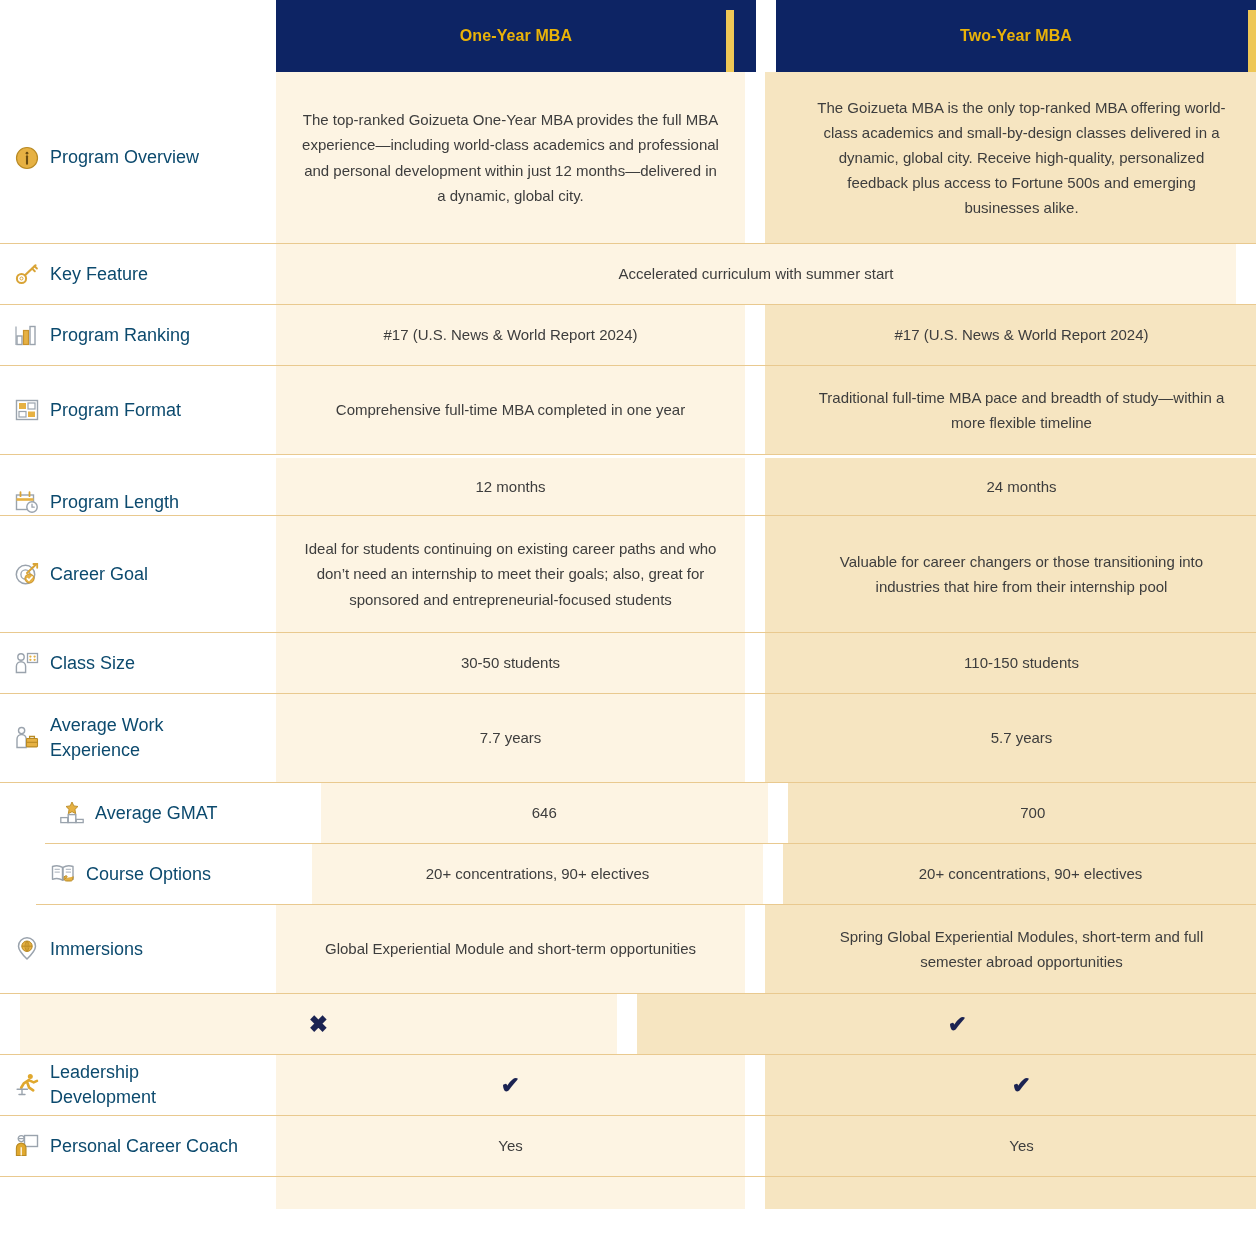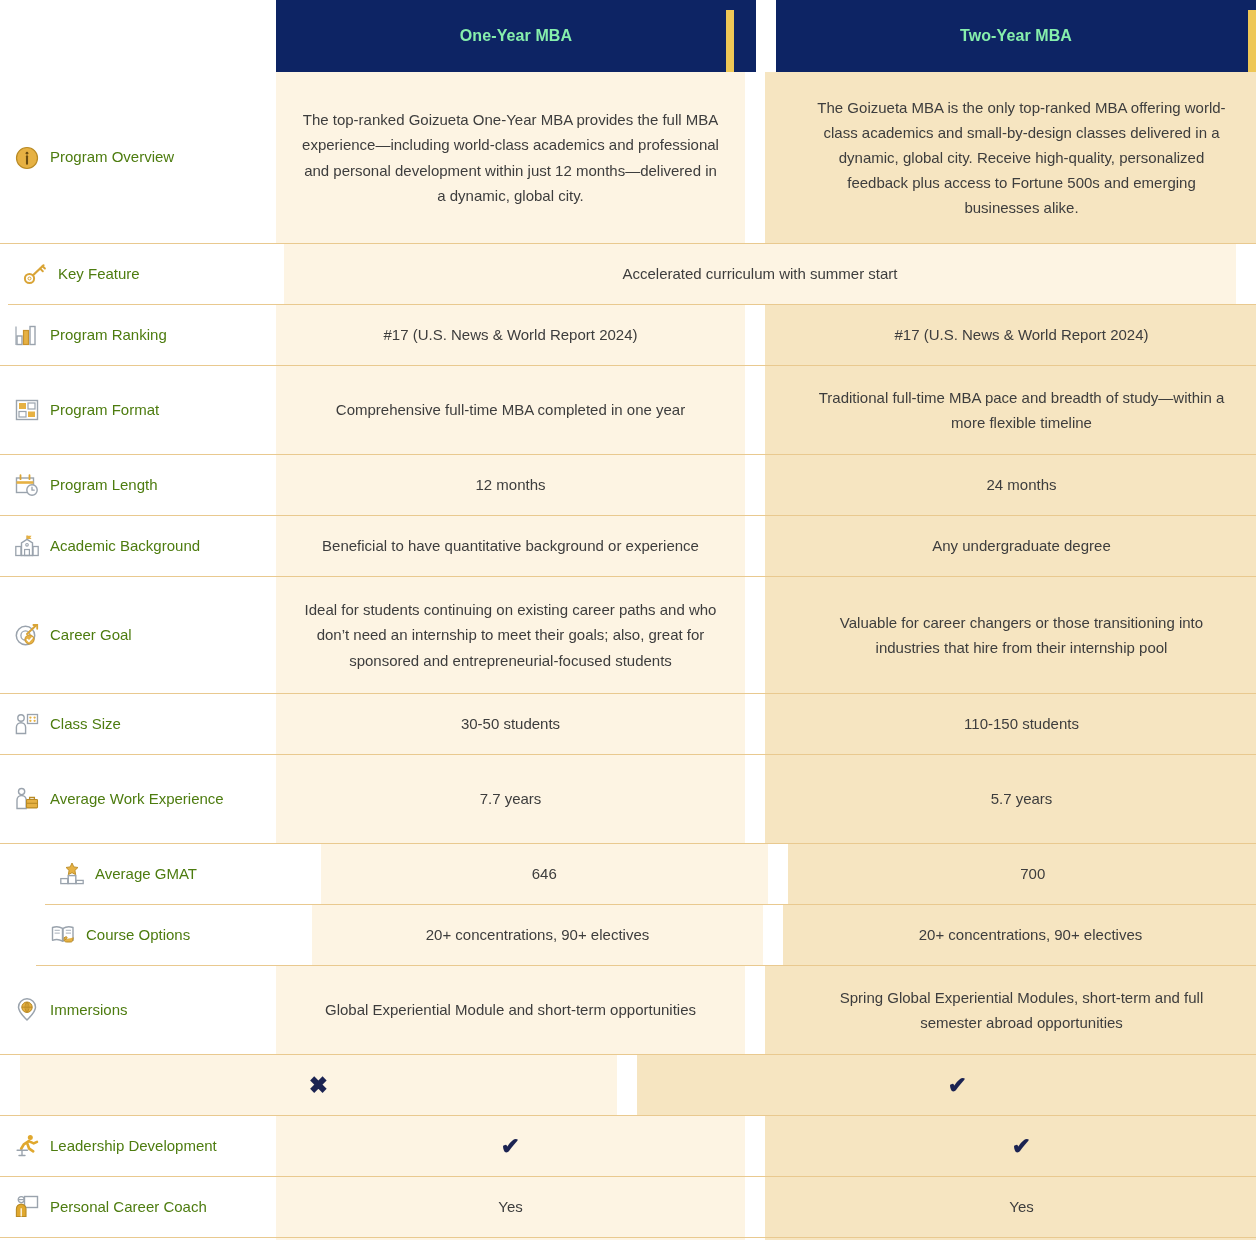--- a/index.html
+++ b/index.html
@@ -34,21 +34,21 @@
   }
   .hdr-gap {
     width: 20px;
     flex: 0 0 20px;
     background: #ffffff;
     position: relative;
   }
   .hdr-col {
     flex: 1 1 0;
     background: #0d2464;
-    color: #86efac;
+    color: #eab308;
     display: flex;
     align-items: center;
     justify-content: center;
     font-size: 16px;
     font-weight: bold;
     letter-spacing: .1px;
     height: 72px;
     box-sizing: border-box;
   }
   .accent-bar {
@@ -74,22 +74,22 @@
     width: 256px;
     flex: 0 0 256px;
     background: #ffffff;
     display: flex;
     align-items: center;
     gap: 10px;
     padding: 0 14px 0 14px;
     box-sizing: border-box;
   }
   .label-text {
-    font-size: 15px;
-    color: #4d7c0f;
+    font-size: 18px;
+    color: #0c4a6e;
     line-height: 1.38;
   }
   .gap {
     width: 20px;
     flex: 0 0 20px;
     background: #ffffff;
   }
   .cell-val {
     flex: 1 1 0;
     display: flex;
@@ -155,21 +155,21 @@
         </div>
         <div class="gap"></div>
         <div class="cell-val cell-one">
           <span>The top-ranked Goizueta One-Year MBA provides the full MBA experience—including world-class academics and professional and personal development within just 12 months—delivered in a dynamic, global city.</span>
         </div>
         <div class="gap"></div>
         <div class="cell-val cell-two">
           <span>The Goizueta MBA is the only top-ranked MBA offering world-class academics and small-by-design classes delivered in a dynamic, global city. Receive high-quality, personalized feedback plus access to Fortune 500s and emerging businesses alike.</span>
         </div>
       </div>
-      <div class="row" style="min-height: 60px; margin-left: 8px;">
+      <div class="row" style="min-height: 60px;">
         <div class="cell-label">
           <span class="icon">
             <svg width="26" height="26" viewBox="0 0 26 26">
               <use href="#g-key-icon"></use>
             </svg>
           </span>
           <span class="label-text">Key Feature</span>
         </div>
         <div class="gap"></div>
         <div class="cell-val cell-one">
@@ -206,54 +206,36 @@
         </div>
         <div class="gap"></div>
         <div class="cell-val cell-one">
           <span>Comprehensive full-time MBA completed in one year</span>
         </div>
         <div class="gap"></div>
         <div class="cell-val cell-two">
           <span>Traditional full-time MBA pace and breadth of study—within a more flexible timeline</span>
         </div>
       </div>
-      <div class="row" style="min-height: 60px;">
+      <div class="row" style="min-height: 60px; align-items: flex-end;">
         <div class="cell-label">
           <span class="icon">
             <svg width="26" height="26" viewBox="0 0 26 26">
               <use href="#g-calendar-clock-icon"></use>
             </svg>
           </span>
           <span class="label-text">Program Length</span>
         </div>
         <div class="gap"></div>
         <div class="cell-val cell-one">
           <span>12 months</span>
         </div>
         <div class="gap"></div>
         <div class="cell-val cell-two">
           <span>24 months</span>
-        </div>
-      </div>
-      <div class="row" style="min-height: 60px;">
-        <div class="cell-label">
-          <span class="icon">
-            <svg width="26" height="26" viewBox="0 0 26 26">
-              <use href="#g-school-building-icon"></use>
-            </svg>
-          </span>
-          <span class="label-text">Academic Background</span>
-        </div>
-        <div class="gap"></div>
-        <div class="cell-val cell-one">
-          <span>Beneficial to have quantitative background or experience</span>
-        </div>
-        <div class="gap"></div>
-        <div class="cell-val cell-two">
-          <span>Any undergraduate degree</span>
         </div>
       </div>
       <div class="row" style="min-height: 116px;">
         <div class="cell-label">
           <span class="icon">
             <svg width="26" height="26" viewBox="0 0 26 26">
               <use href="#g-target-arrow-icon"></use>
             </svg>
           </span>
           <span class="label-text">Career Goal</span>

